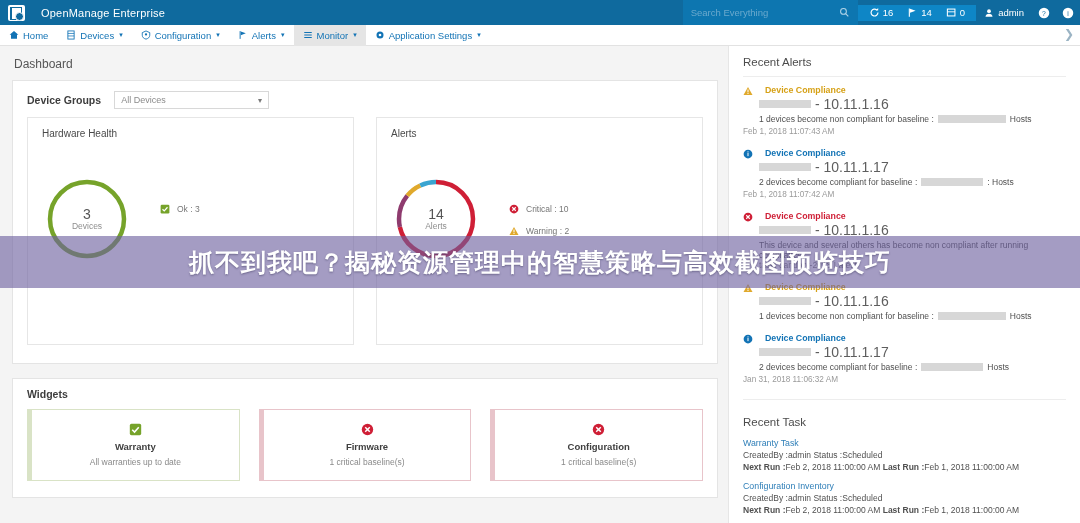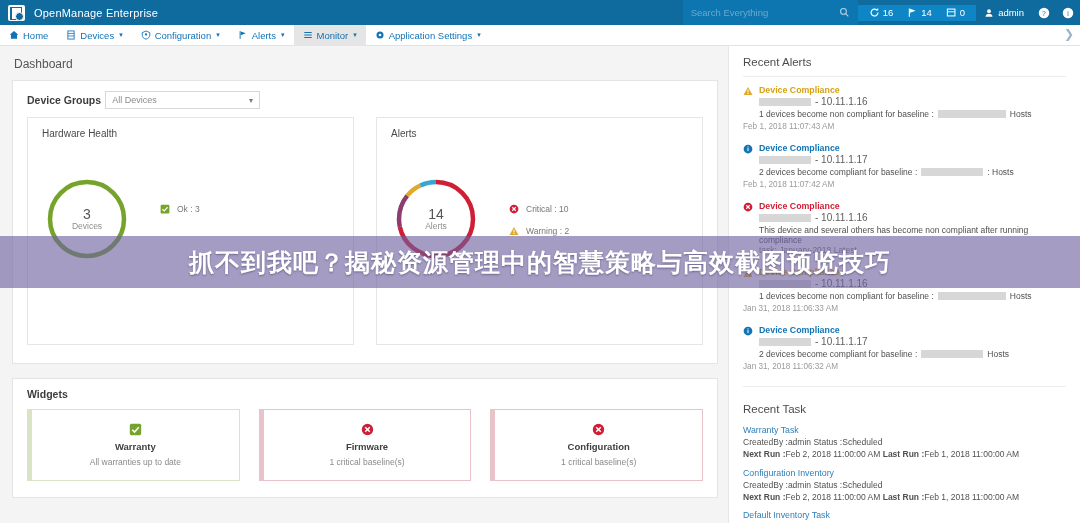--- a/index.html
+++ b/index.html
@@ -10,21 +10,21 @@
     font-family: "Liberation Sans", sans-serif;
   }
   .app { position: relative; width: 1080px; height: 523px; background: #f4f4f4; }
 
   
   .topbar {
     height: 25px; background: #0f6a9e;
     display: flex; align-items: center;
     position: relative;
   }
-  .brand { display: flex; align-items: center; gap: 9px; padding-left: 8px; }
+  .brand { display: flex; align-items: center; gap: 16px; padding-left: 8px; }
   .brand-logo {
     width: 17px; height: 16px; background: #ffffff;
     border-radius: 2px; position: relative; flex: none;
   }
   .brand-logo::before {
     content: ""; position: absolute; left: 2px; top: 2px;
     width: 9px; height: 11px;
     border-left: 2px solid #0f6a9e; border-top: 1px solid #0f6a9e;
     border-bottom: 1px solid #0f6a9e; border-right: 1px solid #0f6a9e;
   }
@@ -82,21 +82,21 @@
   .right-col {
     width: 352px; background: #ffffff; border-left: 1px solid #e6e6e6;
     padding: 10px 14px 0 14px; overflow: hidden;
   }
 
   .page-title { font-size: 12px; color: #555; padding: 3px 0 9px 2px; }
 
   .panel { background: #ffffff; border: 1px solid #e4e4e4; }
 
   .devgroup-row {
-    display: flex; align-items: center; gap: 4px;
+    display: flex; align-items: center; gap: 13px;
     padding: 10px 14px 8px 14px;
   }
   .devgroup-label { font-size: 10.5px; font-weight: bold; color: #3d3d3d; }
   .devgroup-select {
     width: 155px; height: 18px; border: 1px solid #d8d8d8; background: #fff;
     display: flex; align-items: center; justify-content: space-between;
     padding: 0 6px; font-size: 9px; color: #8b8b8b;
   }
   .sel-caret { color: #7a7a7a; font-size: 8px; }
 
@@ -140,26 +140,26 @@
   .w-ico { width: 13px; height: 13px; }
   .w-name { font-size: 9.5px; font-weight: bold; color: #404040; }
   .w-sub { font-size: 8.5px; color: #8a8a8a; }
 
   
   .rail-title { font-size: 11.5px; color: #4c4c4c; padding-bottom: 8px; }
   .rail-sep { height: 1px; background: #ededed; margin: 0 0 8px 0; }
   .alert {
     padding: 0 0 9px 0; margin-bottom: 3px;
   }
-  .alert-head { display: flex; align-items: flex-start; gap: 6px; }
+  .alert-head { display: flex; align-items: flex-start; gap: 12px; }
   .a-ico { width: 10px; height: 10px; margin-top: 1px; flex: none; }
   .a-cat { font-size: 8.8px; font-weight: bold; color: #1273b5; }
   .a-cat.warn { color: #d6a117; }
   .a-cat.crit { color: #cf1f36; }
-  .a-host { font-size: 10px; color: #5e5e5e; padding-left: 16px; display: flex; align-items: center; gap: 4px; }
+  .a-host { font-size: 14px; color: #5e5e5e; padding-left: 16px; display: flex; align-items: center; gap: 4px; }
   .redact { display: inline-block; height: 8px; background: #d7d7d7; vertical-align: middle; }
   .a-msg { font-size: 8.5px; color: #4f4f4f; padding-left: 16px; padding-top: 2px; display: flex; align-items: center; gap: 4px; flex-wrap: wrap; }
   .a-msg2 { font-size: 8.5px; color: #777; padding-left: 16px; }
   .a-time { font-size: 8.2px; color: #9a9a9a; padding-top: 3px; }
 
   .task { padding-bottom: 7px; }
   .t-name { font-size: 8.8px; color: #2f7fb8; padding-bottom: 1px; }
   .t-line { font-size: 8.5px; color: #505050; line-height: 1.45; }
   .t-line b { font-weight: bold; }
 
@@ -488,21 +488,20 @@
         </div>
         <div class="a-host">
           <span class="redact" style="width:52px"></span>
           <span>- 10.11.1.16</span>
         </div>
         <div class="a-msg">
           <span>1 devices become non compliant for baseline :</span>
           <span class="redact" style="width:68px"></span>
           <span>Hosts</span>
         </div>
-        <div class="a-time">Jan 31, 2018 11:06:33 AM</div>
       </div>
 
       <div class="alert">
         <div class="alert-head">
           <svg class="a-ico" viewBox="0 0 16 16">
             <circle cx="8" cy="8" r="7" fill="#1273b5"></circle>
             <rect x="7.2" y="6.4" width="1.6" height="5" fill="#fff"></rect>
             <rect x="7.2" y="3.8" width="1.6" height="1.7" fill="#fff"></rect>
           </svg>
           <span class="a-cat">Device Compliance</span>

